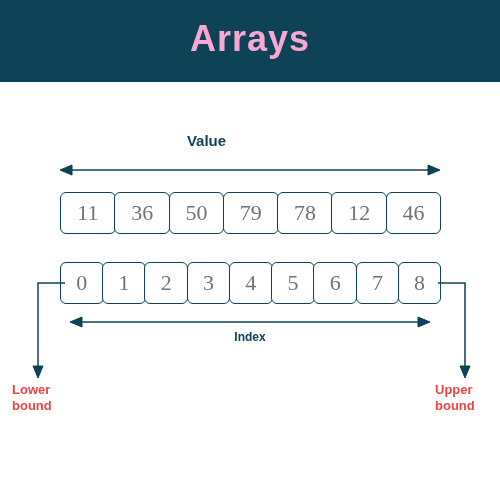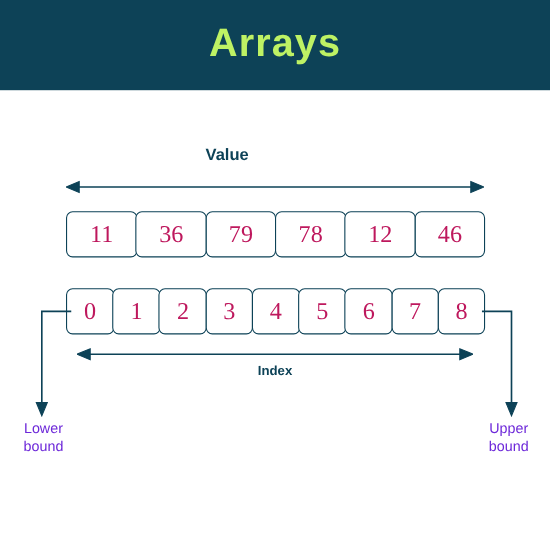--- a/index.html
+++ b/index.html
@@ -7,21 +7,21 @@
     padding: 0;
     width: 500px;
     height: 500px;
     background: #ffffff;
     font-family: Georgia, 'Times New Roman', serif;
     position: relative;
     overflow: hidden;
   }
   .header {
     background: #0d4257;
-    color: #bef264;
+    color: #f9a8d4;
     text-align: center;
     padding: 18px 0 22px 0;
     font-family: Arial, Helvetica, sans-serif;
     font-weight: 900;
     font-size: 36px;
     letter-spacing: 1px;
   }
   .stage {
     position: relative;
     width: 500px;
@@ -59,62 +59,63 @@
   .cell {
     flex: 1 1 0;
     height: 42px;
     border: 1.5px solid #0d4257;
     border-radius: 6px;
     margin-right: -1.5px; 
     display: flex;
     align-items: center;
     justify-content: center;
     font-size: 22px;
-    color: #be185d;
+    color: #737373;
     background: #ffffff;
     box-sizing: border-box;
   }
   .arrow-h {
     position: absolute;
     stroke: #0d4257;
     fill: #0d4257;
   }
   .bound-arrow {
     position: absolute;
     stroke: #0d4257;
     fill: #0d4257;
   }
   .bound-label {
     position: absolute;
     font-family: Arial, Helvetica, sans-serif;
-    font-weight: 400;
+    font-weight: 700;
     font-size: 13px;
     line-height: 1.2;
-    text-align: center;
-    color: #6d28d9;
+    text-align: left;
+    color: #ef4444;
   }
 </style>
 </head>
 <body>
 
 <div class="header">Arrays</div>
 
 <div class="stage">
 
   <div class="value-label">Value</div>
 
   <svg class="arrow-h" style="left:60px; top:78px; width:380px; height:20px;" viewBox="0 0 380 20" preserveAspectRatio="none">
     <line x1="8" y1="10" x2="372" y2="10" stroke-width="1.5"></line>
     <polygon points="0,10 12,5 12,15"></polygon>
     <polygon points="380,10 368,5 368,15"></polygon>
   </svg>
 
   <div class="row values">
     <div class="cell">11</div>
     <div class="cell">36</div>
+    <div class="cell">50</div>
     <div class="cell">79</div>
     <div class="cell">78</div>
     <div class="cell">12</div>
     <div class="cell">46</div>
   </div>
 
   <div class="row indices">
     <div class="cell">0</div>
     <div class="cell">1</div>
     <div class="cell">2</div>

